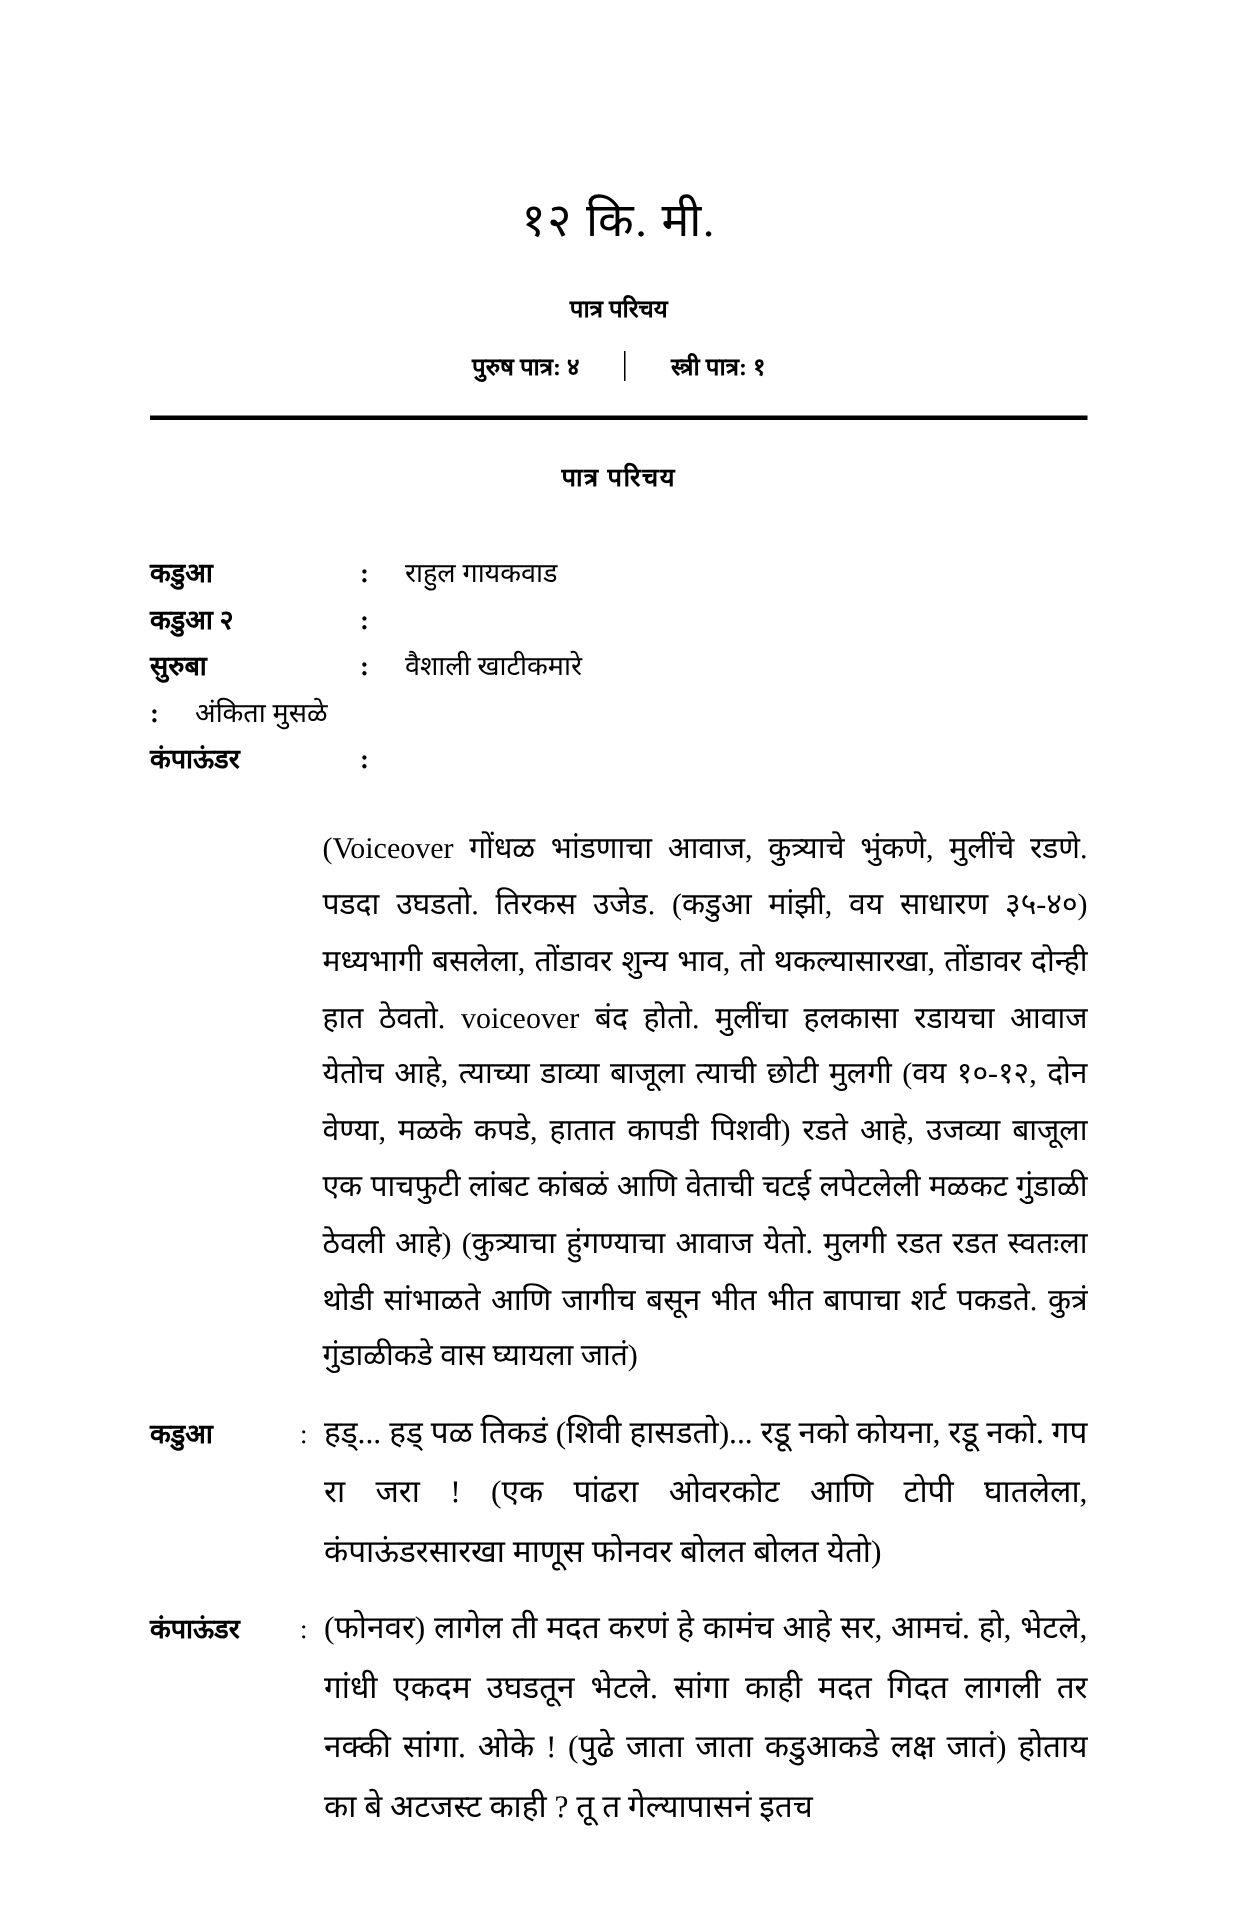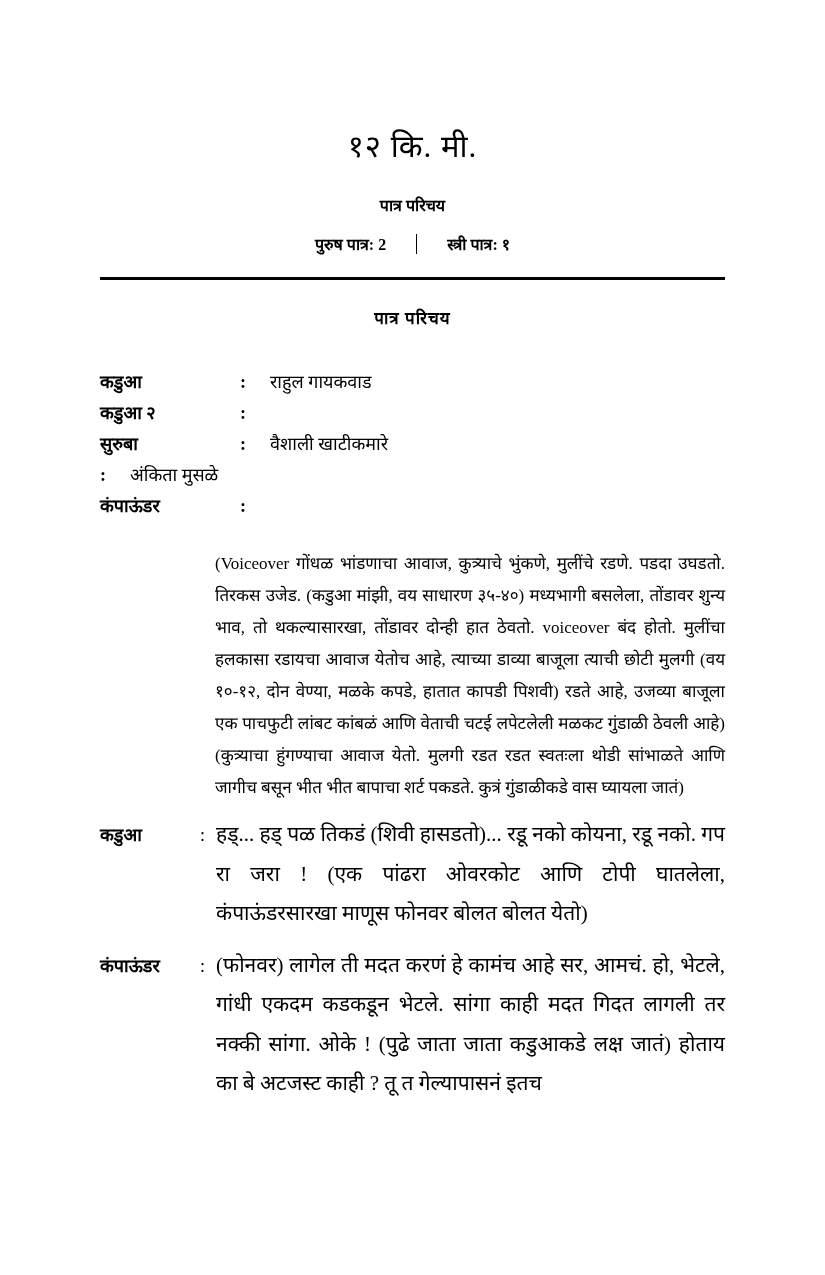--- a/index.html
+++ b/index.html
@@ -100,21 +100,21 @@
   .char-actor {
     flex: 1 1 auto;
   }
 
   
   .script {
     margin-top: 26px;
   }
   .stage-block {
     margin-left: 115px;
-    font-size: 17px;
+    font-size: 20px;
     line-height: 1.88;
     text-align: justify;
     text-justify: inter-word;
   }
   .dlg-row {
     display: flex;
     align-items: baseline;
     margin-top: 12px;
   }
   .dlg-speaker {
@@ -141,21 +141,21 @@
 </head>
 <body>
 
 <div class="page">
 
   <div class="doc-title">१२ कि. मी.</div>
 
   <div class="subtitle-1">पात्र परिचय</div>
 
   <div class="cast-counts">
-    <span class="cc-left">पुरुष पात्र: 2</span>
+    <span class="cc-left">पुरुष पात्र: ४</span>
     <span class="cc-sep"></span>
     <span class="cc-right">स्त्री पात्र: १</span>
   </div>
 
   <div class="rule"></div>
 
   <div class="subtitle-2">पात्र परिचय</div>
 
   <div class="char-list">
     <div class="char-row">
@@ -188,18 +188,18 @@
 
     <div class="dlg-row">
       <span class="dlg-speaker">कडुआ</span>
       <span class="dlg-colon">:</span>
       <span class="dlg-text">हड्... हड् पळ तिकडं (शिवी हासडतो)... रडू नको कोयना, रडू नको. गप रा जरा ! (एक पांढरा ओवरकोट आणि टोपी घातलेला, कंपाऊंडरसारखा माणूस फोनवर बोलत बोलत येतो)</span>
     </div>
 
     <div class="dlg-row">
       <span class="dlg-speaker">कंपाऊंडर</span>
       <span class="dlg-colon">:</span>
-      <span class="dlg-text">(फोनवर) लागेल ती मदत करणं हे कामंच आहे सर, आमचं. हो, भेटले, गांधी एकदम कडकडून भेटले. सांगा काही मदत गिदत लागली तर नक्की सांगा. ओके ! (पुढे जाता जाता कडुआकडे लक्ष जातं) होताय का बे अटजस्ट काही ? तू त गेल्यापासनं इतच</span>
+      <span class="dlg-text">(फोनवर) लागेल ती मदत करणं हे कामंच आहे सर, आमचं. हो, भेटले, गांधी एकदम उघडतून भेटले. सांगा काही मदत गिदत लागली तर नक्की सांगा. ओके ! (पुढे जाता जाता कडुआकडे लक्ष जातं) होताय का बे अटजस्ट काही ? तू त गेल्यापासनं इतच</span>
     </div>
 
   </div>
 
 </div>
 
 </body></html>

